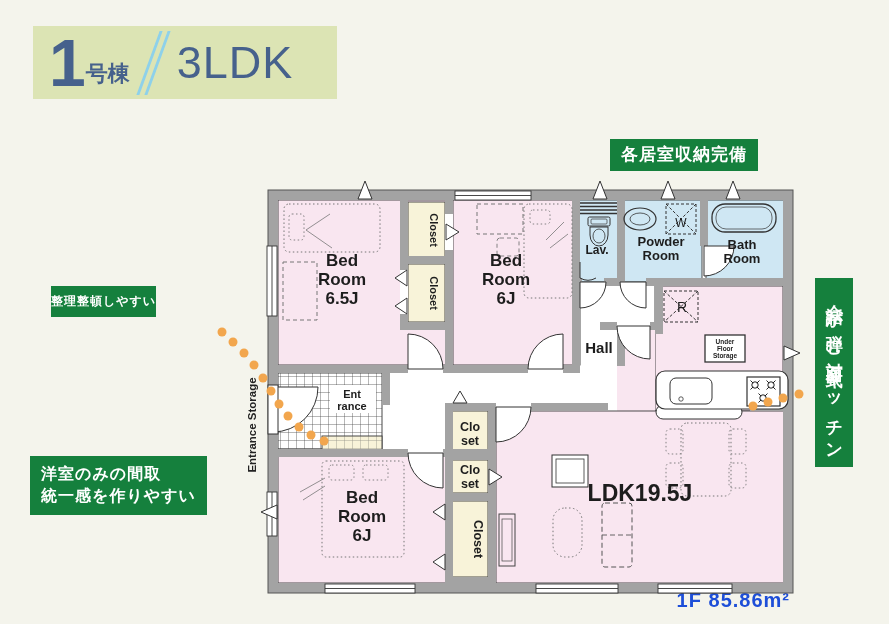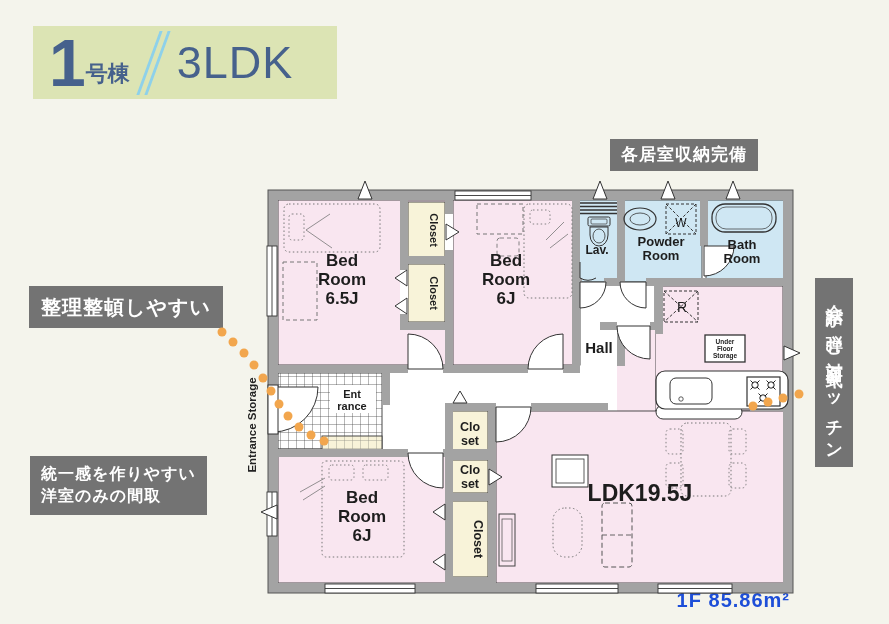--- a/index.html
+++ b/index.html
@@ -7,23 +7,23 @@
          font-family:"Liberation Sans","DejaVu Sans",sans-serif;}
   
   .title-block{position:absolute;left:33px;top:26px;width:304px;height:73px;background:#dce4b4;
                display:flex;align-items:center;color:#46618c;}
   .title-num{font-size:66px;font-weight:700;line-height:1;margin-left:16px;letter-spacing:-2px;}
   .title-suffix{font-size:22px;font-weight:700;align-self:flex-end;margin:0 4px 10px 2px;}
   .title-slash{width:5px;height:64px;border-left:3px solid #8ed1ea;border-right:3px solid #8ed1ea;
                transform:skewX(-20deg);margin:0 18px 0 14px;}
   .title-type{font-size:45px;font-weight:400;letter-spacing:1px;}
   
-  .badge{position:absolute;background:#737373;color:#fff;font-weight:700;line-height:1.4;}
+  .badge{position:absolute;background:#15803d;color:#fff;font-weight:700;line-height:1.4;}
   .badge-storage{left:610px;top:139px;font-size:17px;padding:4px 11px;letter-spacing:1px;}
-  .badge-entrance{left:29px;top:286px;font-size:20px;padding:7px 12px;letter-spacing:1px;}
+  .badge-entrance{left:51px;top:286px;font-size:12px;padding:7px 0;letter-spacing:1px;}
   .badge-western{left:30px;top:456px;font-size:16px;padding:7px 11px;letter-spacing:1px;}
   .badge-kitchen{left:815px;top:278px;font-size:17px;padding:12px 7px;letter-spacing:4px;
                  writing-mode:vertical-rl;text-orientation:upright;}
   
   .area-label{position:absolute;left:560px;top:589px;width:230px;text-align:right;
               font-size:20px;font-weight:600;color:#1d4ed8;letter-spacing:1px;}
   .plan-svg{position:absolute;left:0;top:0;}
   svg text{font-family:"Liberation Sans","DejaVu Sans",sans-serif;}
 </style>
 </head>
@@ -36,22 +36,22 @@
     <span class="title-suffix">号棟</span>
     <span class="title-slash"></span>
     <span class="title-type">3LDK</span>
   </div>
 
   <div class="badge badge-storage">各居室収納完備</div>
   <div class="badge badge-entrance">
     <div>整理整頓しやすい</div>
   </div>
   <div class="badge badge-western">
+    <div>洋室のみの間取</div>
     <div>統一感を作りやすい</div>
-    <div>洋室のみの間取</div>
   </div>
   <div class="badge badge-kitchen">会話が弾む対面式キッチン</div>
 
   <div class="area-label">1F 85.86m²</div>
 
   <svg class="plan-svg" width="889" height="624" viewBox="0 0 889 624">
     <defs>
       <pattern id="tile" width="8" height="8" patternUnits="userSpaceOnUse">
         <path d="M8 0H0V8" fill="none" stroke="#4a4a4a" stroke-width="0.8"></path>
       </pattern>

